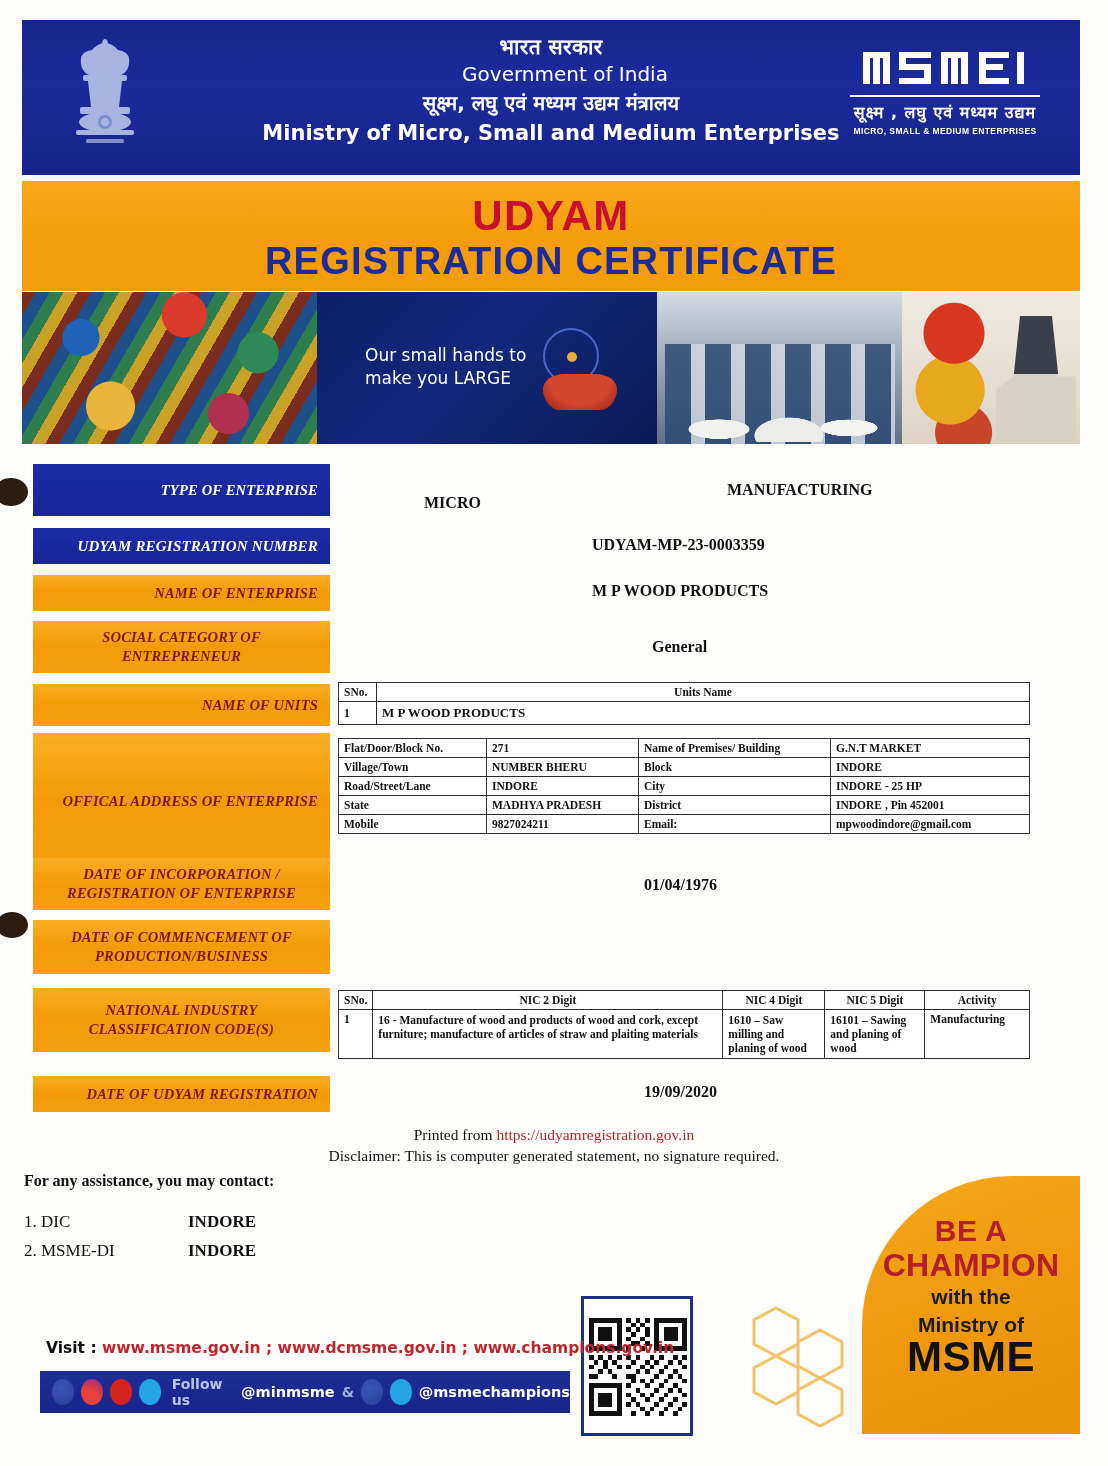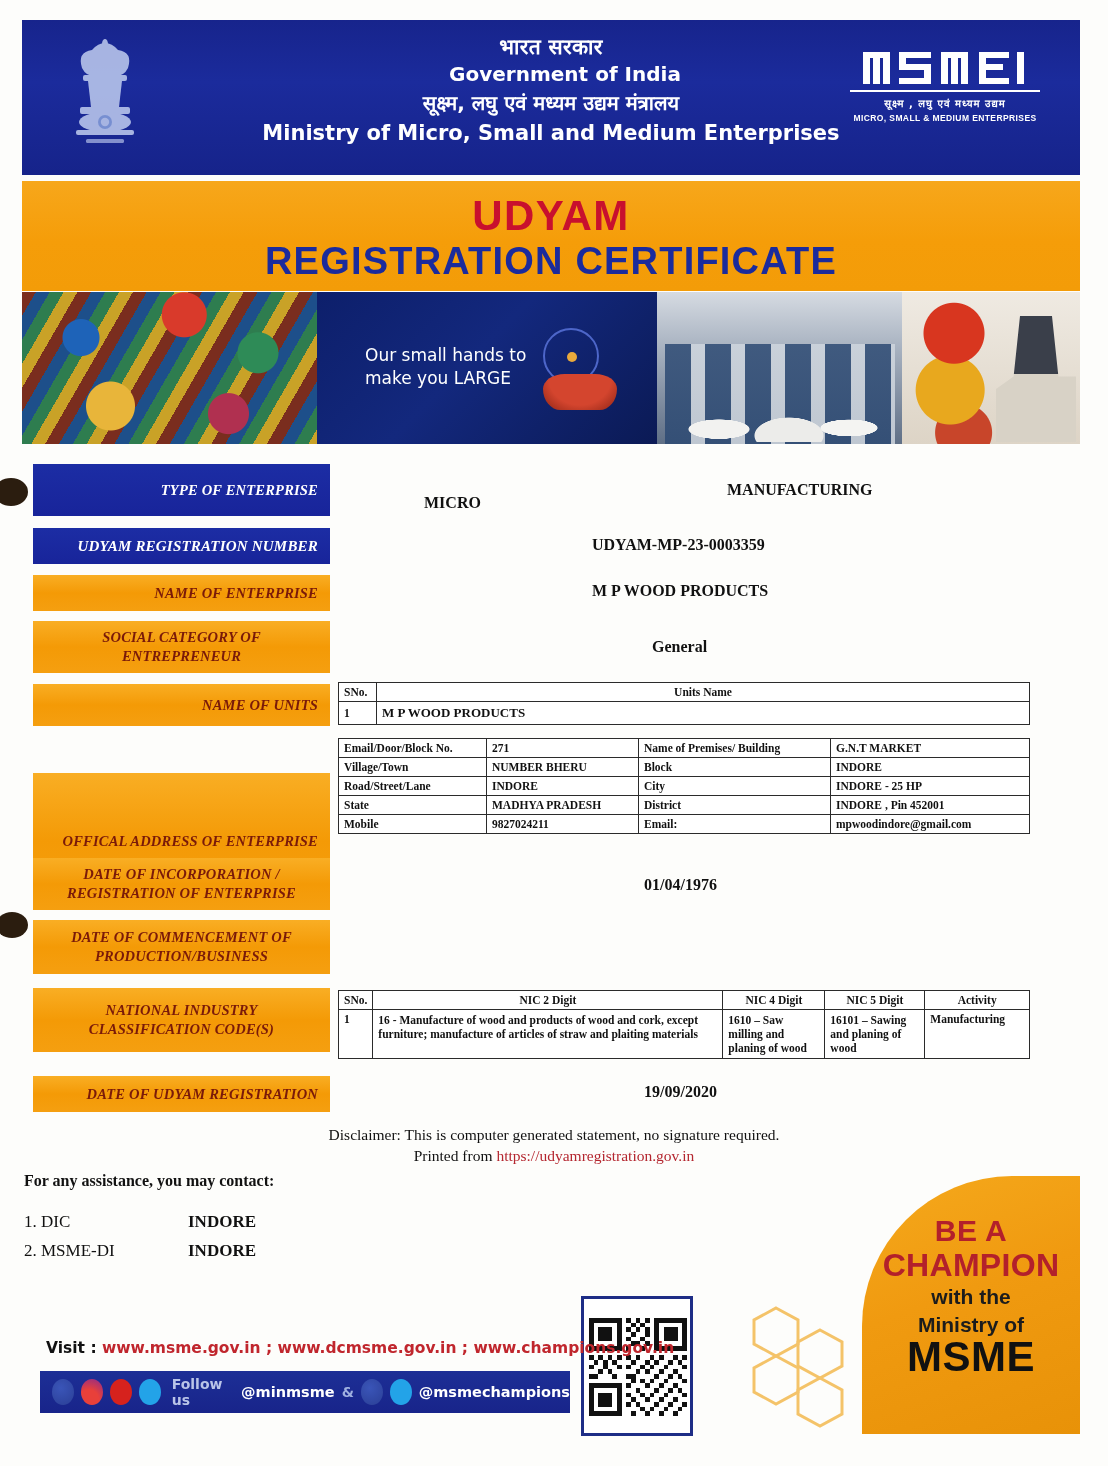--- a/index.html
+++ b/index.html
@@ -25,31 +25,31 @@
     position: absolute; left: 42px; top: 12px;
     width: 82px; height: 122px;
     display: flex; align-items: flex-end; justify-content: center;
   }
   .emblem svg { opacity: .88; }
   .hdr-center {
     position: absolute; left: 0; top: 14px; width: 100%;
     text-align: center; color: #ffffff;
   }
   .hdr-center .hi1 { font-family: "DejaVu Sans", sans-serif; font-size: 21px; font-weight: 700; letter-spacing:.3px; line-height: 26px; }
-  .hdr-center .en1 { font-family: "DejaVu Sans", sans-serif; font-size: 20px; font-weight: 700; line-height: 28px; padding-left: 28px; }
+  .hdr-center .en1 { font-family: "DejaVu Sans", sans-serif; font-size: 20px; font-weight: 400; line-height: 28px; padding-left: 28px; }
   .hdr-center .hi2 { font-family: "DejaVu Sans", sans-serif; font-size: 20px; font-weight: 700; line-height: 30px; }
   .hdr-center .en2 { font-family: "DejaVu Sans", sans-serif; font-size: 21px; font-weight: 700; line-height: 30px; }
   .msme-logo {
     position: absolute; right: 40px; top: 26px;
     width: 190px; text-align: center; color: #fff;
   }
   .msme-word {
     display:flex; justify-content:center; align-items:flex-end; gap:4px; height:44px;
   }
-  .msme-sub1 { font-family:"DejaVu Sans", sans-serif; font-size: 10px; font-weight: 700; letter-spacing:1px; border-top:2px solid #fff; padding-top:4px;}
+  .msme-sub1 { font-family:"DejaVu Sans", sans-serif; font-size: 16px; font-weight: 700; letter-spacing:1px; margin-top:5px; border-top:2px solid #fff; padding-top:4px;}
   .msme-sub2 { font-family:"Liberation Sans", sans-serif; font-size: 8.5px; font-weight: 700; letter-spacing:.4px; margin-top:3px;}
   
   .title-band {
     position: absolute; left: 22px; top: 181px;
     width: 1058px; height: 110px;
     background: linear-gradient(180deg,#f7a71b 0%, #f59d09 55%, #f39c08 100%);
     text-align: center;
   }
   .title-1 {
     font-family:"Liberation Sans", sans-serif;
@@ -305,27 +305,27 @@
       </tr>
     </thead>
     <tbody>
       <tr>
         <td>1</td>
         <td style="font-size:13px;">M P WOOD PRODUCTS</td>
       </tr>
     </tbody>
   </table>
 
-  <div class="lbl orange" style="top:733px; height:136px;margin-top:40px;">
+  <div class="lbl orange" style="top:733px; height:136px;">
     <span>OFFICAL ADDRESS OF ENTERPRISE</span>
   </div>
   <table class="dt" style="left:338px; top:738px; width:692px;">
     <tbody>
       <tr>
-        <td style="width:148px;">Email/Door/Block No.</td>
+        <td style="width:148px;">Flat/Door/Block No.</td>
         <td style="width:152px;">271</td>
         <td style="width:192px;">Name of Premises/ Building</td>
         <td>G.N.T MARKET</td>
       </tr>
       <tr>
         <td>Village/Town</td>
         <td>NUMBER BHERU</td>
         <td>Block</td>
         <td>INDORE</td>
       </tr>
@@ -383,24 +383,24 @@
       </tr>
     </tbody>
   </table>
 
   <div class="lbl orange" style="top:1076px; height:36px;">
     <span>DATE OF UDYAM REGISTRATION</span>
   </div>
   <div class="val" style="left:644px; top:1083px;">19/09/2020</div>
 
   <div class="disc" style="top:1124px;">
-    <div>Disclaimer: This is computer generated statement, no signature required.</div>
     <div>
       <span>Printed from </span><span class="url">https://udyamregistration.gov.in</span>
     </div>
+    <div>Disclaimer: This is computer generated statement, no signature required.</div>
   </div>
 
   <div class="assist" style="left:24px; top:1172px;">For any assistance, you may contact:</div>
 
   <div class="contact-n" style="left:24px; top:1212px;">
     <span>1.</span>
     <span>DIC</span>
   </div>
   <div class="contact-v" style="left:188px; top:1212px;">INDORE</div>
 

